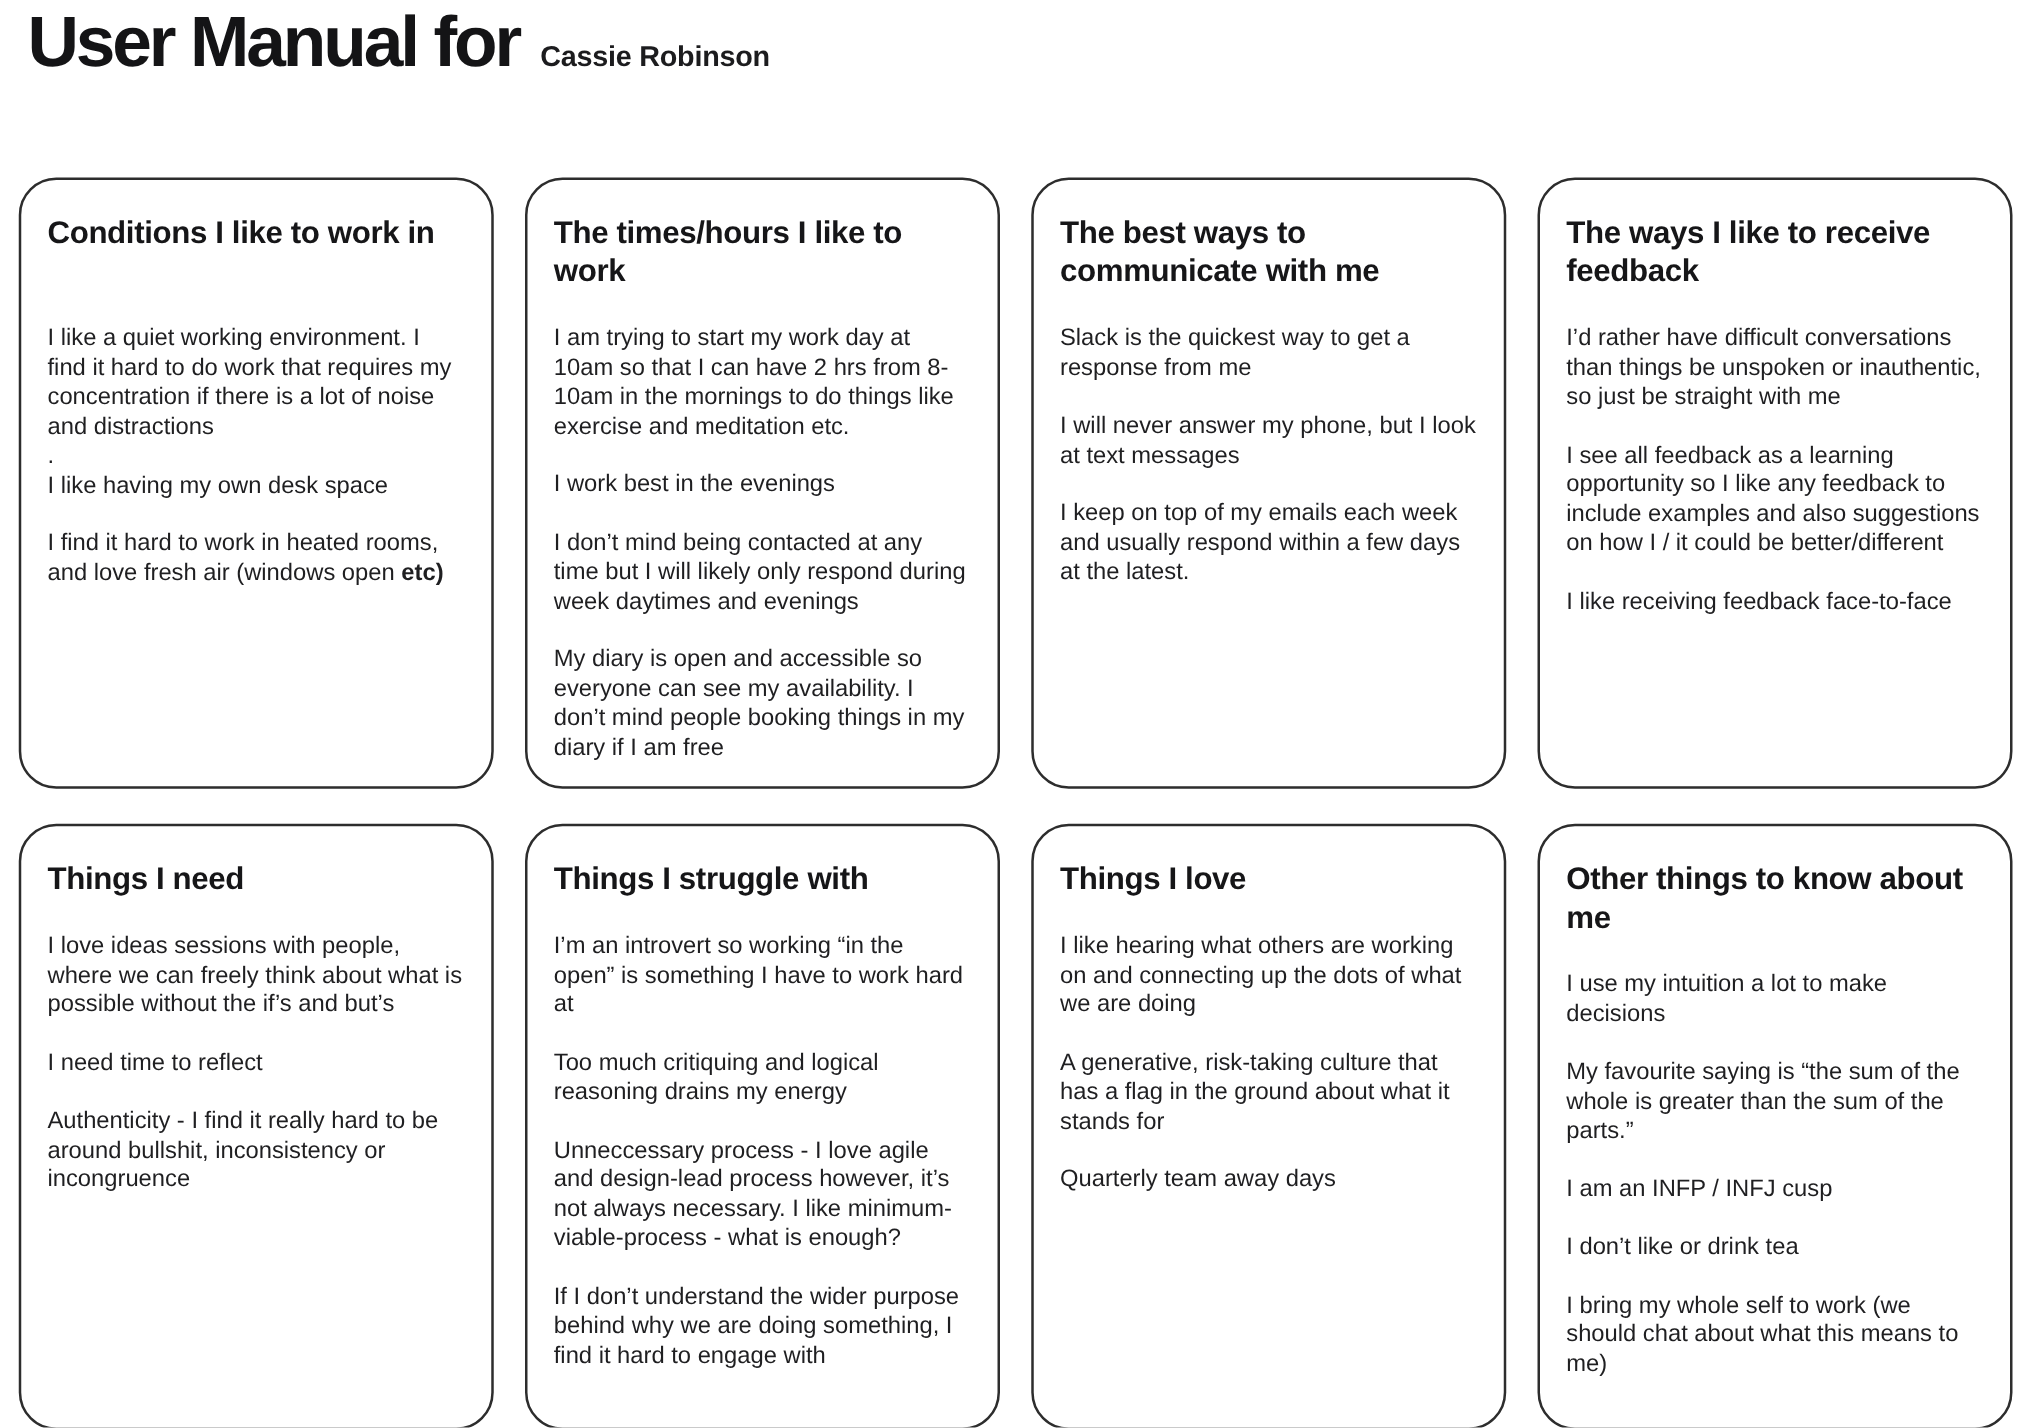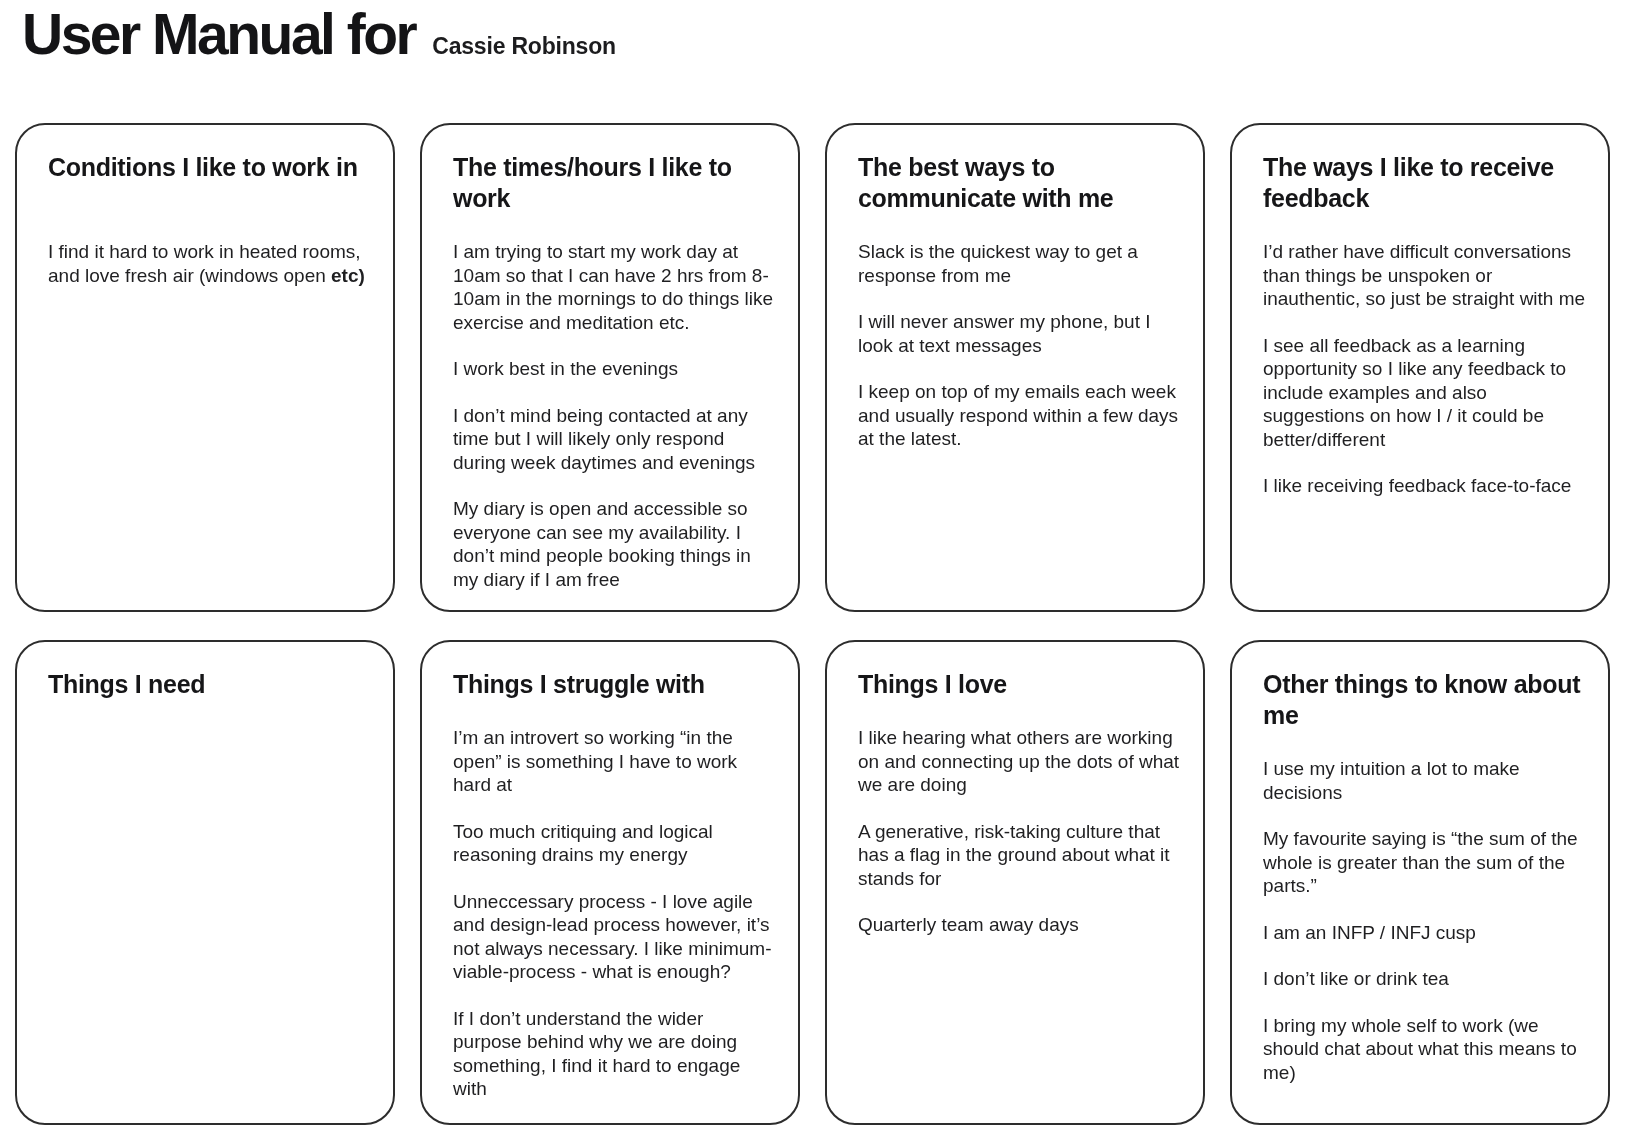--- a/index.html
+++ b/index.html
@@ -7,21 +7,21 @@
     margin: 0;
     padding: 0;
     background: #ffffff;
     width: 1635px;
     height: 1142px;
     overflow: hidden;
     font-family: "Liberation Sans", sans-serif;
     color: #1c1c1e;
   }
   .page-header {
-    height: 123px;
+    height: 142px;
     padding: 4px 0 0 22px;
     display: flex;
     align-items: baseline;
   }
   .page-title {
     margin: 0;
     font-size: 57px;
     font-weight: bold;
     letter-spacing: -2.5px;
     line-height: 1.08;
@@ -39,21 +39,21 @@
     display: grid;
     grid-template-columns: repeat(4, 1fr);
     grid-template-rows: 489px 485px;
     column-gap: 25px;
     row-gap: 28px;
   }
   .card {
     border: 2.5px solid #2d2d2d;
     border-radius: 30px;
     background: #ffffff;
-    padding: 27px 22px 20px 31px;
+    padding: 27px 22px 20px 21px;
     overflow: hidden;
   }
   .card-title {
     margin: 0 0 26px 0;
     font-size: 25px;
     font-weight: bold;
     letter-spacing: -0.3px;
     line-height: 31px;
     color: #161618;
   }
@@ -71,20 +71,23 @@
 
 <header class="page-header">
   <h1 class="page-title">User Manual for</h1>
   <span class="page-author">Cassie Robinson</span>
 </header>
 
 <main class="cards-grid">
   <section class="card row-1">
     <h2 class="card-title">Conditions I like to work in</h2>
     <div class="card-body">
+        <p class="para">I like a quiet working environment. I find it hard to do work that requires my concentration if there is a lot of noise and distractions
+.
+I like having my own desk space</p>
         <p class="para">I find it hard to work in heated rooms, and love fresh air (windows open <b>etc)</b></p>
       </div>
   </section>
   <section class="card row-1">
     <h2 class="card-title">The times/hours I like to work</h2>
     <div class="card-body">
         <p class="para">I am trying to start my work day at 10am so that I can have 2 hrs from 8-10am in the mornings to do things like exercise and meditation etc.</p>
         <p class="para">I work best in the evenings</p>
         <p class="para">I don’t mind being contacted at any time but I will likely only respond during week daytimes and evenings</p>
         <p class="para">My diary is open and accessible so everyone can see my availability. I don’t mind people booking things in my diary if I am free</p>
@@ -101,20 +104,25 @@
   <section class="card row-1">
     <h2 class="card-title">The ways I like to receive feedback</h2>
     <div class="card-body">
         <p class="para">I’d rather have difficult conversations than things be unspoken or inauthentic, so just be straight with me</p>
         <p class="para">I see all feedback as a learning opportunity so I like any feedback to include examples and also suggestions on how I / it could be better/different</p>
         <p class="para">I like receiving feedback face-to-face</p>
       </div>
   </section>
   <section class="card row-2">
     <h2 class="card-title">Things I need</h2>
+    <div class="card-body">
+        <p class="para">I love ideas sessions with people, where we can freely think about what is possible without the if’s and but’s</p>
+        <p class="para">I need time to reflect</p>
+        <p class="para">Authenticity - I find it really hard to be around bullshit, inconsistency or incongruence</p>
+      </div>
   </section>
   <section class="card row-2">
     <h2 class="card-title">Things I struggle with</h2>
     <div class="card-body">
         <p class="para">I’m an introvert so working “in the open” is something I have to work hard at</p>
         <p class="para">Too much critiquing and logical reasoning drains my energy</p>
         <p class="para">Unneccessary process - I love agile and design-lead process however, it’s not always necessary. I like minimum-viable-process - what is enough?</p>
         <p class="para">If I don’t understand the wider purpose behind why we are doing something, I find it hard to engage with</p>
       </div>
   </section>

